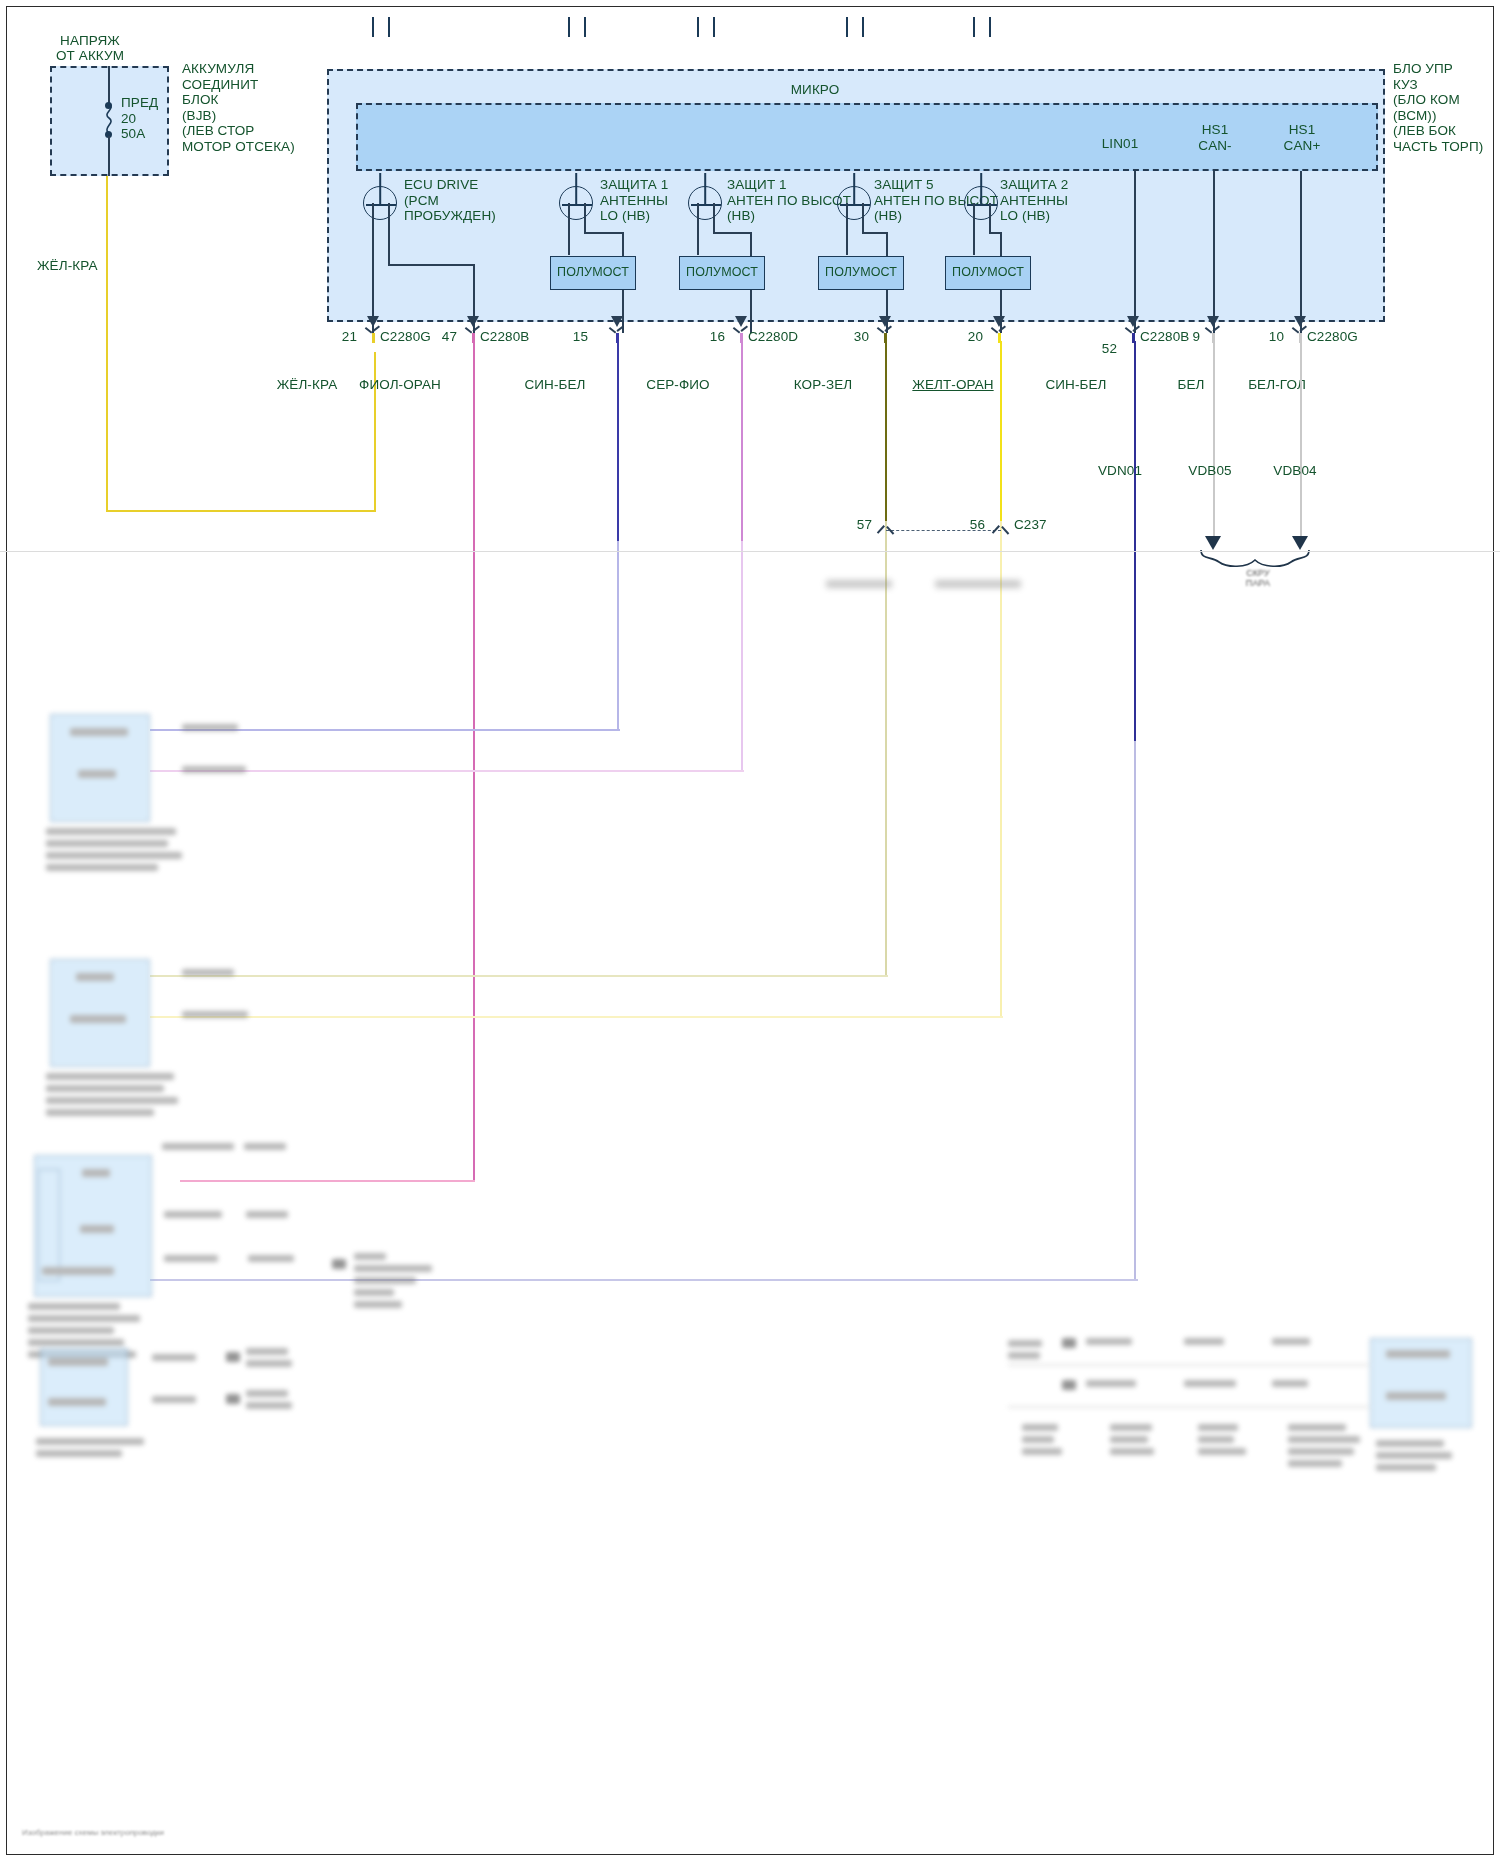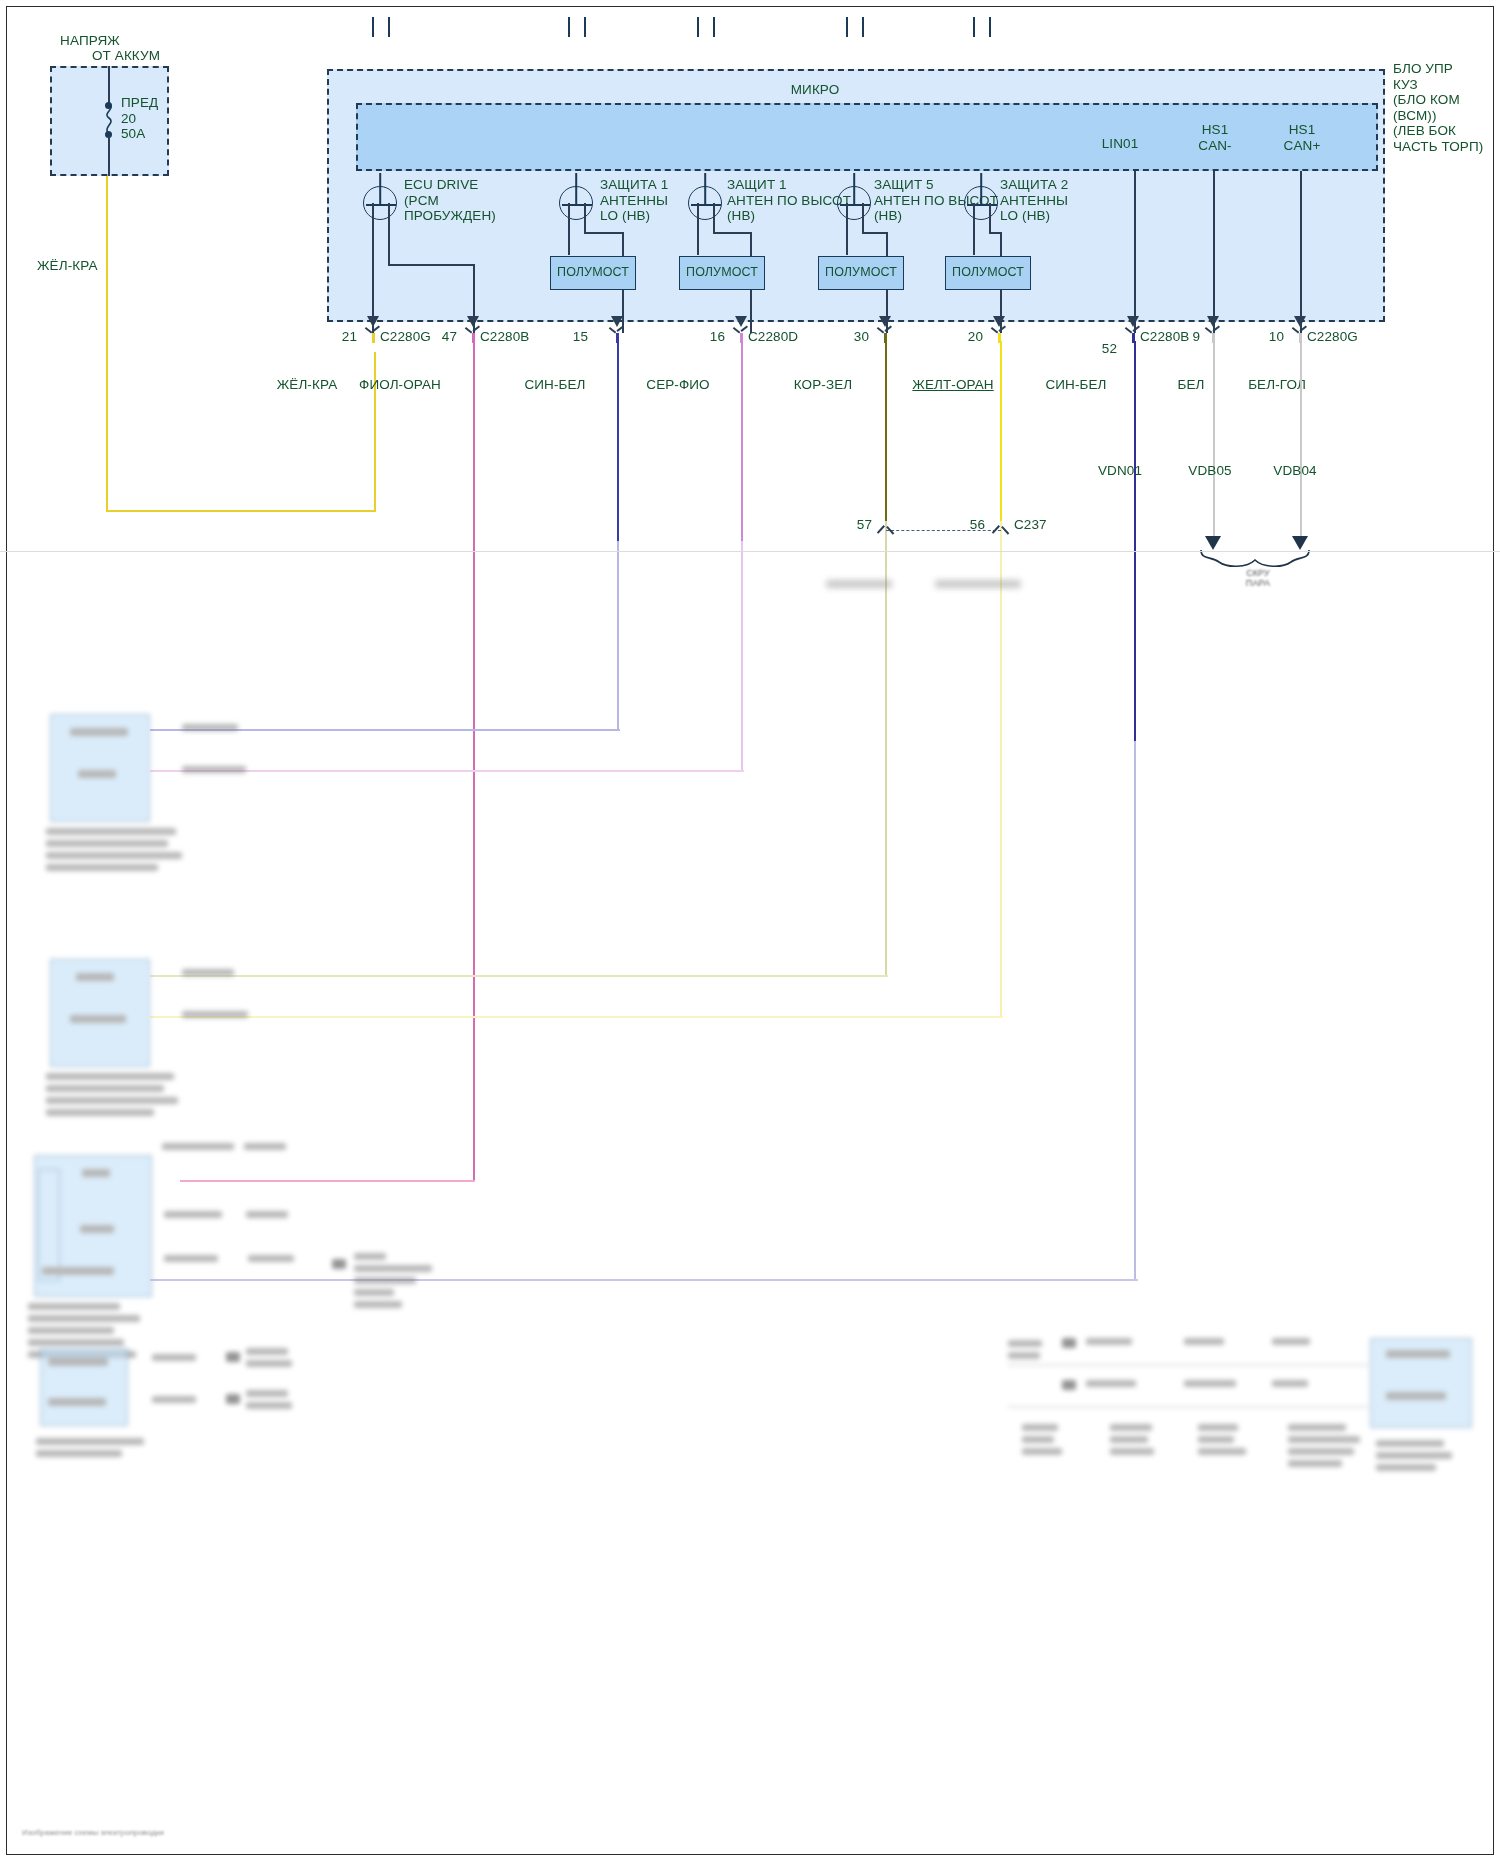--- a/index.html
+++ b/index.html
@@ -151,39 +151,45 @@
     filter: blur(1.1px);
   }
 </style>
 </head>
 <body>
 
 <div id="page">
   <div id="page-frame"></div>
 
   <div class="txt c" style="left:20px; top:33px; width:140px;">НАПРЯЖ</div>
-  <div class="txt c" style="left:20px; top:48px; width:140px;text-align:right;">ОТ АККУМ</div>
+  <div class="txt c" style="left:20px; top:48px; width:140px;">ОТ АККУМ</div>
 
   <div class="dashbox" style="left:50px; top:66px; width:119px; height:110px;"></div>
 
   <div class="wire thinv" style="left:108px; top:66px; height:40px;"></div>
   <div class="dot" style="left:105px; top:102px;"></div>
 
   <div class="fuse" style="left:102px; top:104px;">
     <svg width="16" height="30" viewBox="0 0 16 30">
       <path d="M7 0 C 14 5, 0 9, 7 14 C 14 19, 0 23, 7 30" fill="none" stroke="#1b3a57" stroke-width="1.6"></path>
     </svg>
   </div>
   <div class="dot" style="left:105px; top:131px;"></div>
   <div class="wire thinv" style="left:108px; top:136px; height:40px;"></div>
 
   <div class="txt" style="left:121px; top:95px;">ПРЕД</div>
   <div class="txt" style="left:121px; top:111px;">20</div>
   <div class="txt" style="left:121px; top:126px;">50A</div>
 
+  <div class="txt" style="left:182px; top:61px; width:160px;">АККУМУЛЯ
+СОЕДИНИТ
+БЛОК
+(BJB)
+(ЛЕВ СТОР
+МОТОР ОТСЕКА)</div>
 
   <div class="wire vw" style="left:106px; top:176px; height:336px; background:#e8cf2a;"></div>
   <div class="wire hw" style="left:106px; top:510px; width:270px; background:#e8cf2a;"></div>
   <div class="wire vw" style="left:374px; top:352px; height:160px; background:#e8cf2a;"></div>
 
   <div class="txt" style="left:37px; top:258px;">ЖЁЛ-КРА</div>
 
   <div class="dashbox" style="left:327px; top:69px; width:1058px; height:253px;"></div>
   <div class="dashbox inner" style="left:356px; top:103px; width:1022px; height:68px;"></div>
   <div class="txt c" style="left:760px; top:82px; width:110px;">МИКРО</div>

